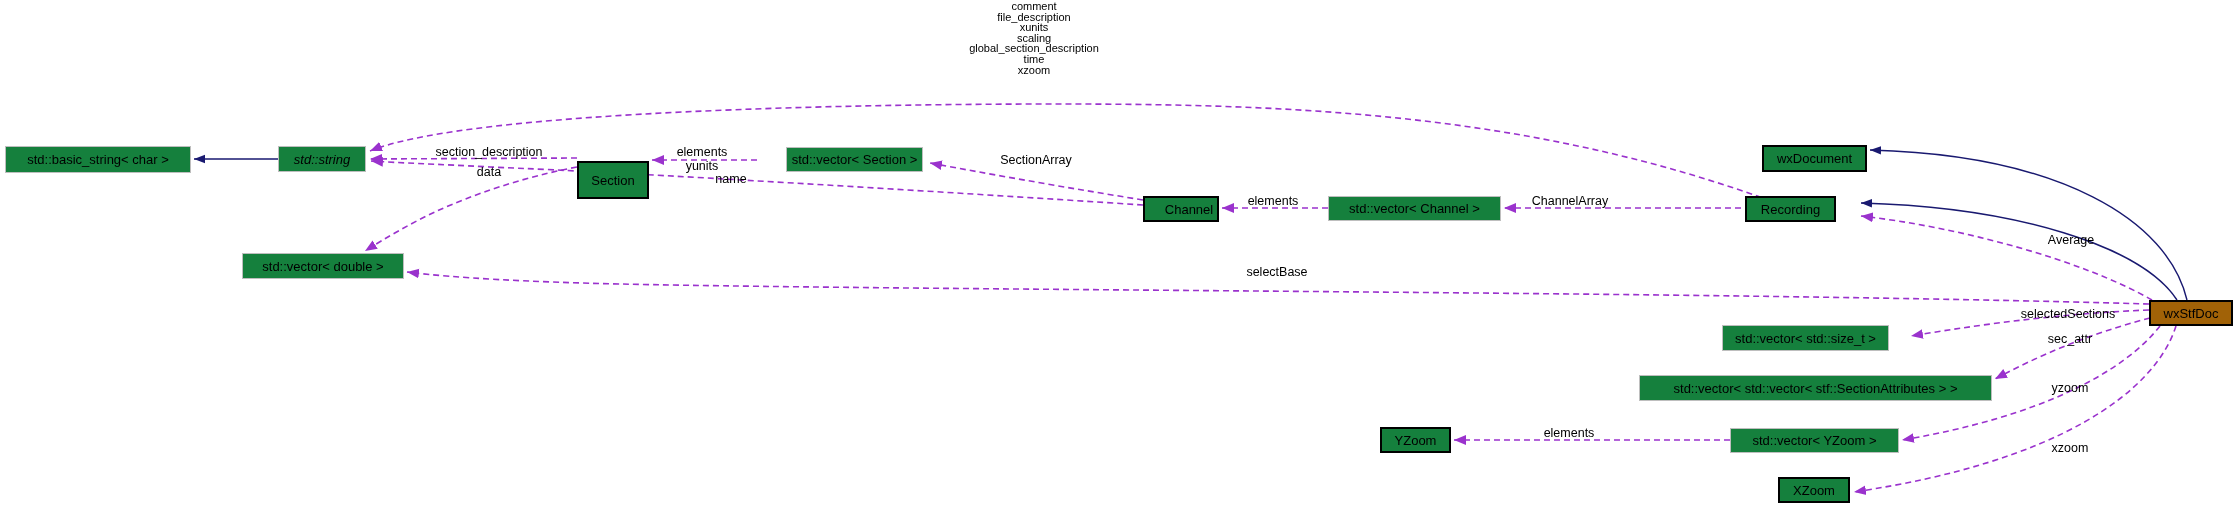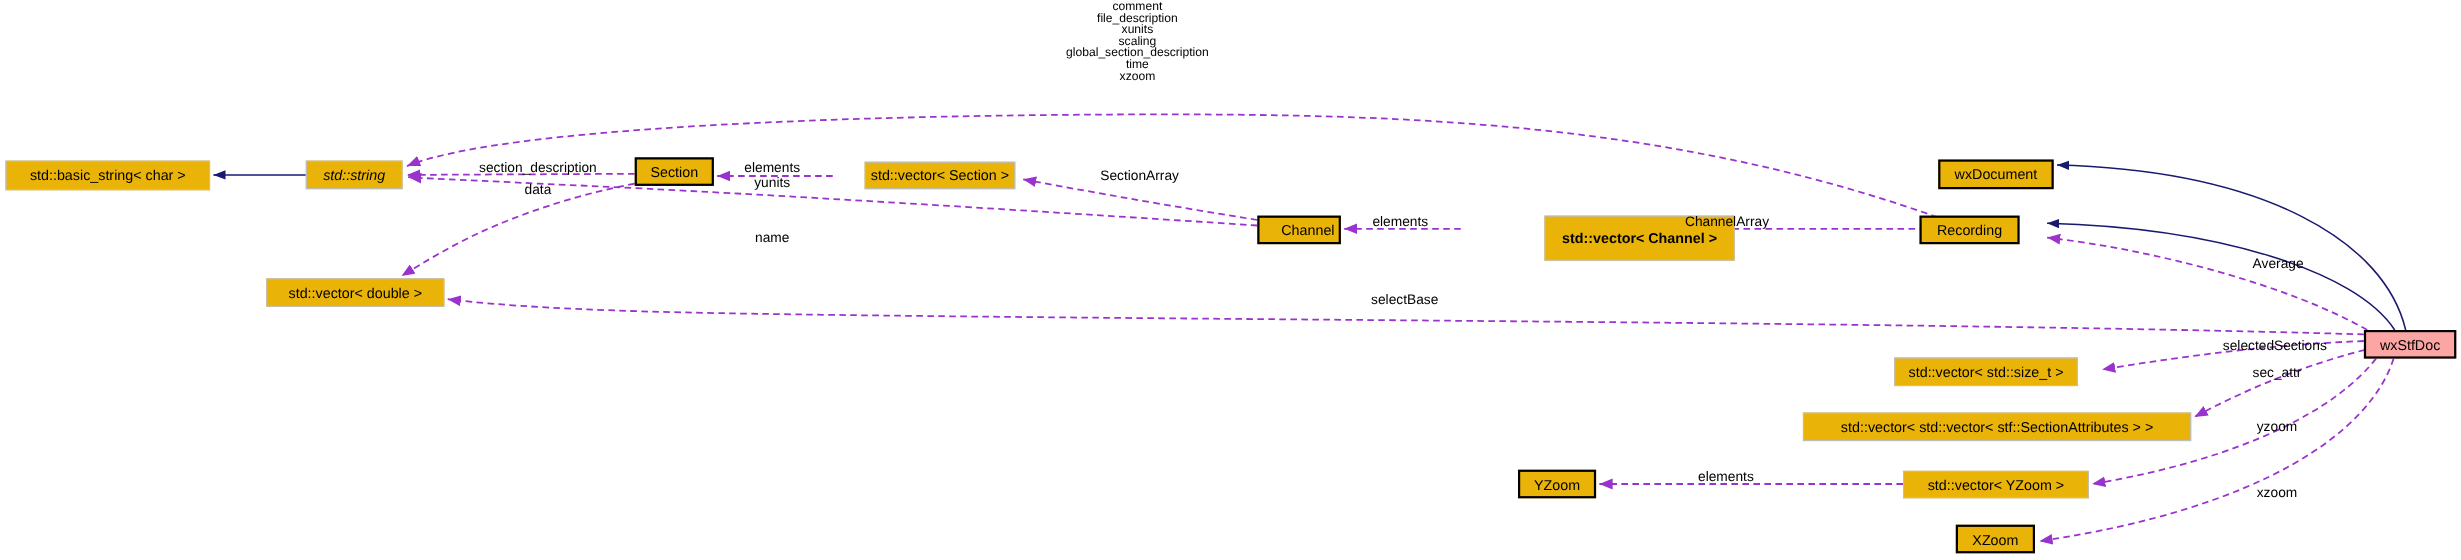--- a/index.html
+++ b/index.html
@@ -11,29 +11,29 @@
     font-family: "Liberation Sans", sans-serif;
     overflow: hidden;
   }
   .edges-svg { position: absolute; left: 0; top: 0; }
   .node {
     position: absolute;
     display: flex;
     align-items: center;
     justify-content: center;
     box-sizing: border-box;
-    background: #eab308;
+    background: #15803d;
     border: 1.2px solid #bebebe;
     color: #000000;
     font-size: 13px;
     white-space: nowrap;
     padding: 0 4px;
   }
   .node.doc { border: 2px solid #000000; }
-  .node.focus { border: 2px solid #000000; background: #fca5a5; }
+  .node.focus { border: 2px solid #000000; background: #a16207; }
   .elabel {
     position: absolute;
     transform: translateX(-50%);
     color: #000000;
     font-size: 12.5px;
     white-space: nowrap;
     line-height: 13px;
   }
   .elabel-stack {
     text-align: center;
@@ -72,24 +72,24 @@
     <path d="M 2149 304 C 1700 291 950 291 620 284 C 530 282 455 278 407 272" stroke="#9a32cd" stroke-width="1.6" stroke-dasharray="6,4" fill="none" marker-end="url(#arr-pur)"></path>
     <path d="M 2149 310 C 2072 313 1995 322 1911 336" stroke="#9a32cd" stroke-width="1.6" stroke-dasharray="6,4" fill="none" marker-end="url(#arr-pur)"></path>
     <path d="M 2150 318 C 2088 334 2038 356 1995 379" stroke="#9a32cd" stroke-width="1.6" stroke-dasharray="6,4" fill="none" marker-end="url(#arr-pur)"></path>
     <path d="M 2160 326 C 2124 372 2040 417 1902 440" stroke="#9a32cd" stroke-width="1.6" stroke-dasharray="6,4" fill="none" marker-end="url(#arr-pur)"></path>
     <path d="M 2176 326 C 2155 392 2058 462 1854 492" stroke="#9a32cd" stroke-width="1.6" stroke-dasharray="6,4" fill="none" marker-end="url(#arr-pur)"></path>
     <path d="M 1730 440 L 1454 440" stroke="#9a32cd" stroke-width="1.6" stroke-dasharray="6,4" fill="none" marker-end="url(#arr-pur)"></path>
   </svg>
 
   <div class="node" style="left:5px; top:146px; width:186px; height:27px;">std::basic_string&lt; char &gt;</div>
   <div class="node" style="left:278px; top:146px; width:88px; height:26px;font-style:italic;">std::string</div>
-  <div class="node doc" style="left:577px; top:143px; width:72px; height:26px;">Section</div>
+  <div class="node doc" style="left:577px; top:161px; width:72px; height:38px;">Section</div>
   <div class="node" style="left:786px; top:147px; width:137px; height:25px;">std::vector&lt; Section &gt;</div>
   <div class="node doc" style="left:1143px; top:196px; width:76px; height:26px;padding-left:20px;">Channel</div>
-  <div class="node" style="left:1404px; top:196px; width:173px; height:41px;font-weight:bold;">std::vector&lt; Channel &gt;</div>
+  <div class="node" style="left:1328px; top:196px; width:173px; height:25px;">std::vector&lt; Channel &gt;</div>
   <div class="node doc" style="left:1762px; top:145px; width:105px; height:27px;">wxDocument</div>
   <div class="node doc" style="left:1745px; top:196px; width:91px; height:26px;">Recording</div>
   <div class="node focus" style="left:2149px; top:300px; width:84px; height:26px;">wxStfDoc</div>
   <div class="node" style="left:242px; top:253px; width:162px; height:26px;">std::vector&lt; double &gt;</div>
   <div class="node" style="left:1722px; top:325px; width:167px; height:26px;">std::vector&lt; std::size_t &gt;</div>
   <div class="node" style="left:1639px; top:375px; width:353px; height:26px;">std::vector&lt; std::vector&lt; stf::SectionAttributes &gt; &gt;</div>
   <div class="node doc" style="left:1380px; top:427px; width:71px; height:26px;">YZoom</div>
   <div class="node" style="left:1730px; top:428px; width:169px; height:25px;">std::vector&lt; YZoom &gt;</div>
   <div class="node doc" style="left:1778px; top:477px; width:72px; height:26px;">XZoom</div>
 
@@ -100,21 +100,21 @@
     <div>scaling</div>
     <div>global_section_description</div>
     <div>time</div>
     <div>xzoom</div>
   </div>
 
   <div class="elabel" style="left:489px; top:146px;">section_description</div>
   <div class="elabel" style="left:489px; top:166px;">data</div>
   <div class="elabel" style="left:702px; top:146px;">elements</div>
   <div class="elabel" style="left:702px; top:160px;">yunits</div>
-  <div class="elabel" style="left:702px; top:173px;margin-top:37px;">name</div>
+  <div class="elabel" style="left:731px; top:173px;">name</div>
   <div class="elabel" style="left:1036px; top:154px;">SectionArray</div>
   <div class="elabel" style="left:1273px; top:195px;">elements</div>
   <div class="elabel" style="left:1570px; top:195px;">ChannelArray</div>
   <div class="elabel" style="left:2071px; top:234px;">Average</div>
   <div class="elabel" style="left:1277px; top:266px;">selectBase</div>
   <div class="elabel" style="left:2068px; top:308px;">selectedSections</div>
   <div class="elabel" style="left:2070px; top:333px;">sec_attr</div>
   <div class="elabel" style="left:2070px; top:382px;">yzoom</div>
   <div class="elabel" style="left:1569px; top:427px;">elements</div>
   <div class="elabel" style="left:2070px; top:442px;">xzoom</div>

